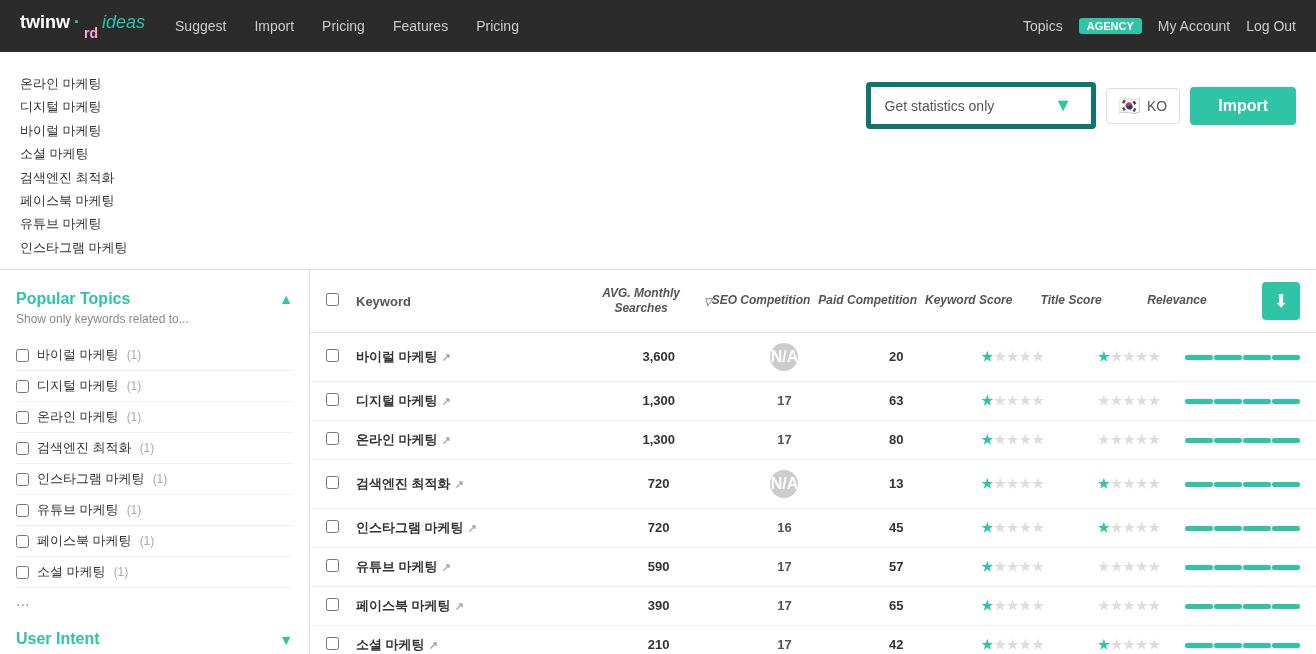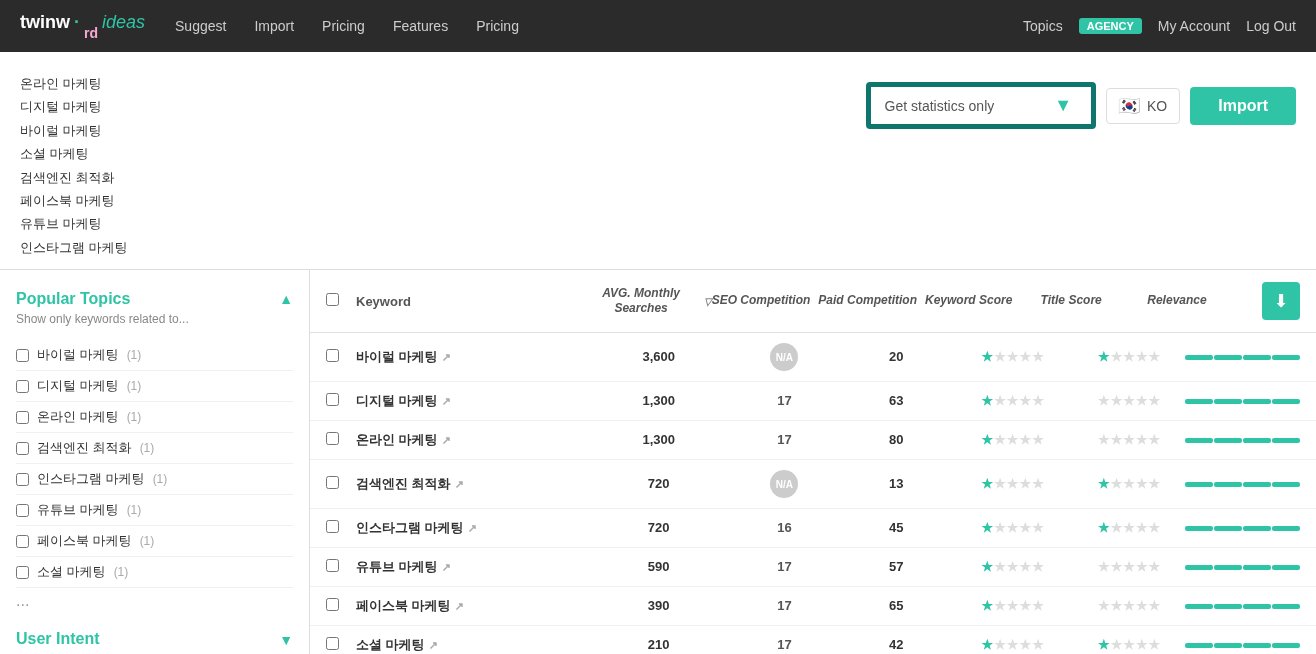--- a/index.html
+++ b/index.html
@@ -180,21 +180,21 @@
 
     .na-badge {
       background: #ccc;
       color: #fff;
       border-radius: 50%;
       width: 28px;
       height: 28px;
       display: inline-flex;
       align-items: center;
       justify-content: center;
-      font-size: 10px;
+      font-size: 16px;
       font-weight: bold;
     }
     .seo-number { font-size: 13px; color: #555; }
 
     
     .stars { display: inline-flex; gap: 1px; }
     .star-filled { color: #2ec4a5; font-size: 13px; }
     .star-empty { color: #ddd; font-size: 13px; }
 
     

